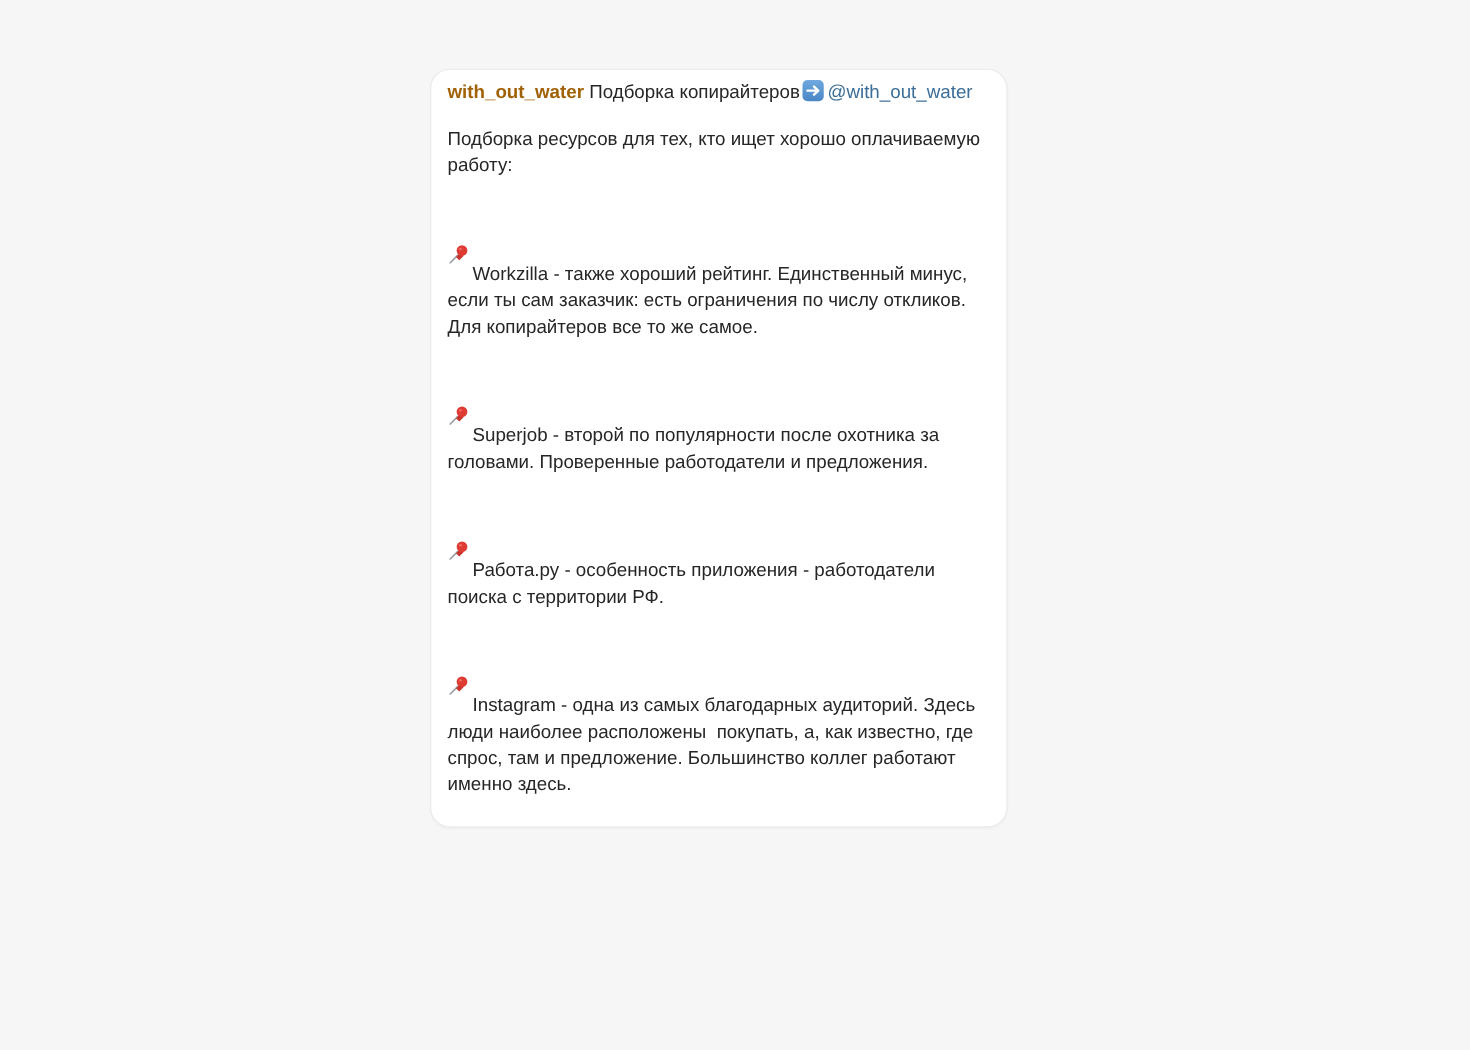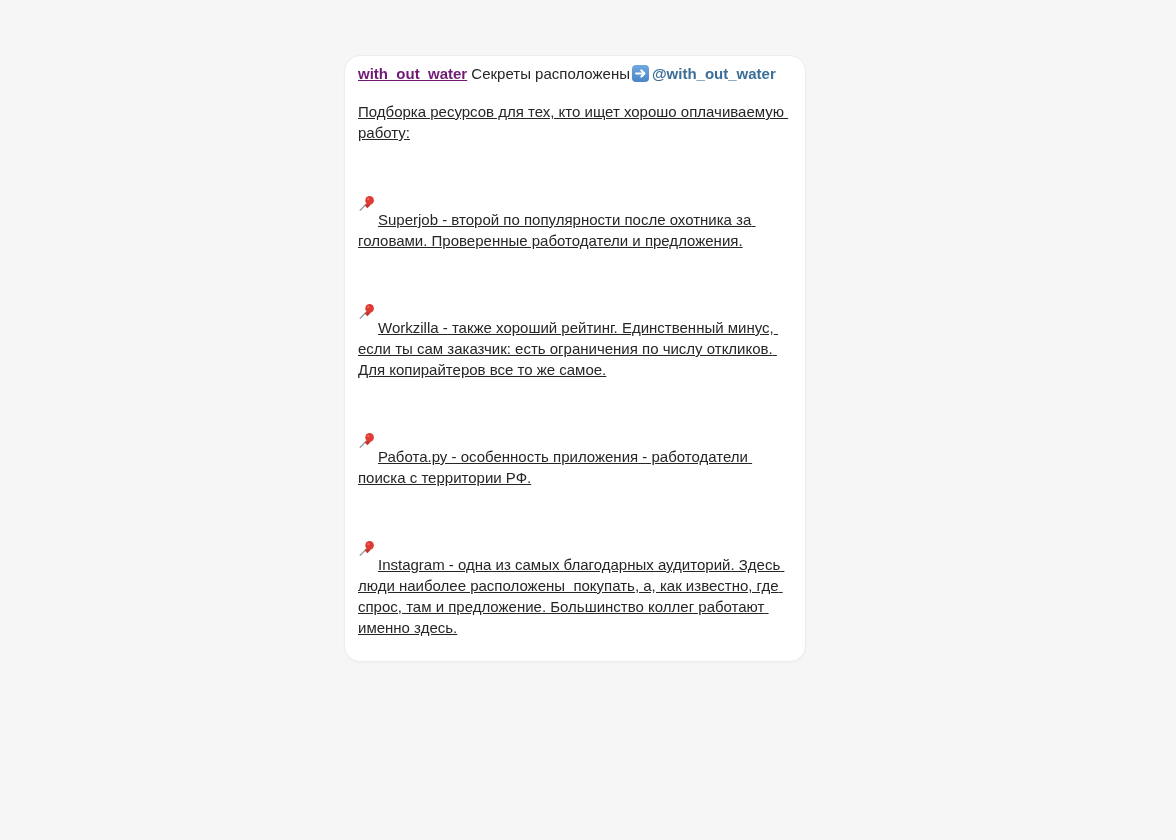--- a/index.html
+++ b/index.html
@@ -28,34 +28,31 @@
     font-size: 15px;
     line-height: 21px;
     box-shadow: 0 1px 2px rgba(0,0,0,0.03);
   }
   .post-header {
     margin: 0 0 17px 0;
     white-space: pre-wrap;
   }
   .username {
     font-weight: bold;
-    color: #701a75;
+    color: #a16207;
     cursor: pointer;
-    text-decoration: underline;
   }
   .handle {
     color: #3b6e98;
     text-decoration: none;
     cursor: pointer;
-    font-weight: bold;
   }
   p {
     margin: 0 0 10px 0;
     white-space: pre-wrap;
-    text-decoration: underline;
   }
   .icon-slot {
     display: inline-block;
     width: 17px;
     height: 17px;
     vertical-align: -3px;
     margin-right: 3px;
   }
   .icon-slot svg {
     display: block;
@@ -76,46 +73,46 @@
     display: block;
     width: 100%;
     height: 100%;
   }
 </style>
 </head>
 <body>
 
 <div>
   <article class="post-card">
-    <header class="post-header"><span class="username">with_out_water</span><span> Секреты расположены</span><span class="arrow-emoji"><svg viewBox="0 0 17 17" xmlns="http://www.w3.org/2000/svg">
+    <header class="post-header"><span class="username">with_out_water</span><span> Подборка копирайтеров</span><span class="arrow-emoji"><svg viewBox="0 0 17 17" xmlns="http://www.w3.org/2000/svg">
             <path d="M4 8.5 H12" stroke="#ffffff" stroke-width="1.9" stroke-linecap="round" fill="none"></path>
             <path d="M9.2 5.3 L12.6 8.5 L9.2 11.7" stroke="#ffffff" stroke-width="1.9" stroke-linecap="round" stroke-linejoin="round" fill="none"></path>
           </svg></span><a class="handle">@with_out_water</a></header>
 
     <p class="intro">Подборка ресурсов для тех, кто ищет хорошо оплачиваемую работу:</p>
 
     <div id="items-list">
 
   <p class="item"><span class="icon-slot">
   <svg viewBox="0 0 17 17" xmlns="http://www.w3.org/2000/svg">
     <line x1="2.2" y1="15.2" x2="8.3" y2="9.1" stroke="#9aa0a6" stroke-width="1.4" stroke-linecap="round"></line>
     <path d="M6.8,10.6 L10.2,7.2 L12.8,9.8 L9.4,13.2 Z" fill="#c7342c"></path>
     <circle cx="11.6" cy="5.4" r="4.3" fill="#df3b33"></circle>
     <circle cx="10.3" cy="4.2" r="1.1" fill="#ef6c64"></circle>
   </svg>
-</span><span class="item-text">Superjob - второй по популярности после охотника за головами. Проверенные работодатели и предложения.</span></p>
+</span><span class="item-text">Workzilla - также хороший рейтинг. Единственный минус, если ты сам заказчик: есть ограничения по числу откликов. Для копирайтеров все то же самое.</span></p>
 
   <p class="item"><span class="icon-slot">
   <svg viewBox="0 0 17 17" xmlns="http://www.w3.org/2000/svg">
     <line x1="2.2" y1="15.2" x2="8.3" y2="9.1" stroke="#9aa0a6" stroke-width="1.4" stroke-linecap="round"></line>
     <path d="M6.8,10.6 L10.2,7.2 L12.8,9.8 L9.4,13.2 Z" fill="#c7342c"></path>
     <circle cx="11.6" cy="5.4" r="4.3" fill="#df3b33"></circle>
     <circle cx="10.3" cy="4.2" r="1.1" fill="#ef6c64"></circle>
   </svg>
-</span><span class="item-text">Workzilla - также хороший рейтинг. Единственный минус, если ты сам заказчик: есть ограничения по числу откликов. Для копирайтеров все то же самое.</span></p>
+</span><span class="item-text">Superjob - второй по популярности после охотника за головами. Проверенные работодатели и предложения.</span></p>
 
   <p class="item"><span class="icon-slot">
   <svg viewBox="0 0 17 17" xmlns="http://www.w3.org/2000/svg">
     <line x1="2.2" y1="15.2" x2="8.3" y2="9.1" stroke="#9aa0a6" stroke-width="1.4" stroke-linecap="round"></line>
     <path d="M6.8,10.6 L10.2,7.2 L12.8,9.8 L9.4,13.2 Z" fill="#c7342c"></path>
     <circle cx="11.6" cy="5.4" r="4.3" fill="#df3b33"></circle>
     <circle cx="10.3" cy="4.2" r="1.1" fill="#ef6c64"></circle>
   </svg>
 </span><span class="item-text">Работа.ру - особенность приложения - работодатели поиска с территории РФ.</span></p>
 

